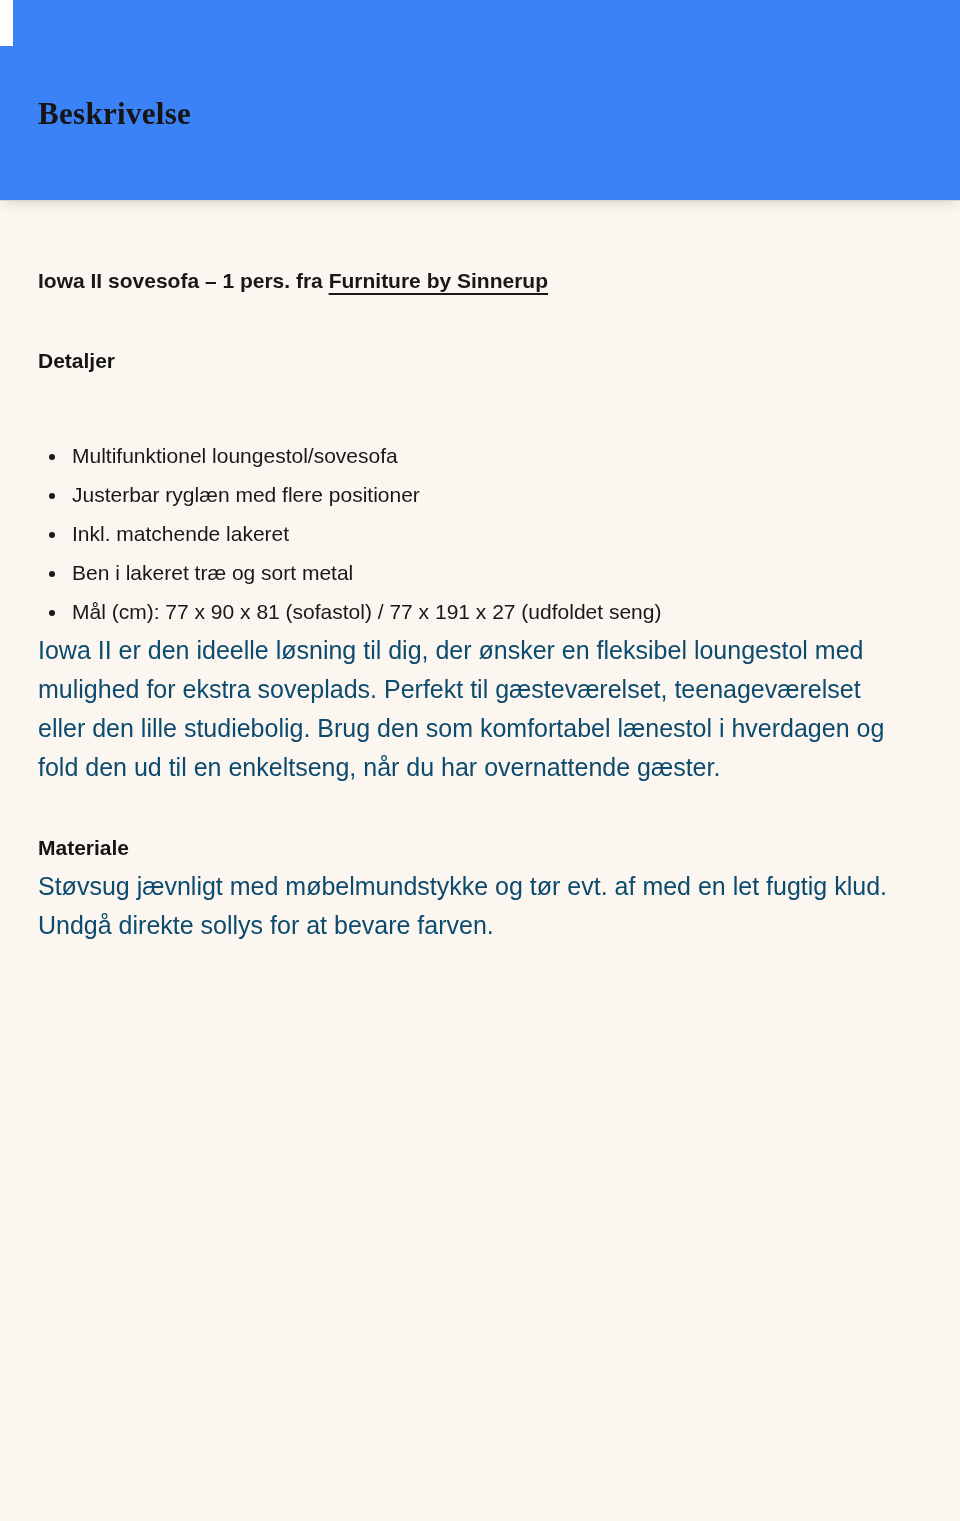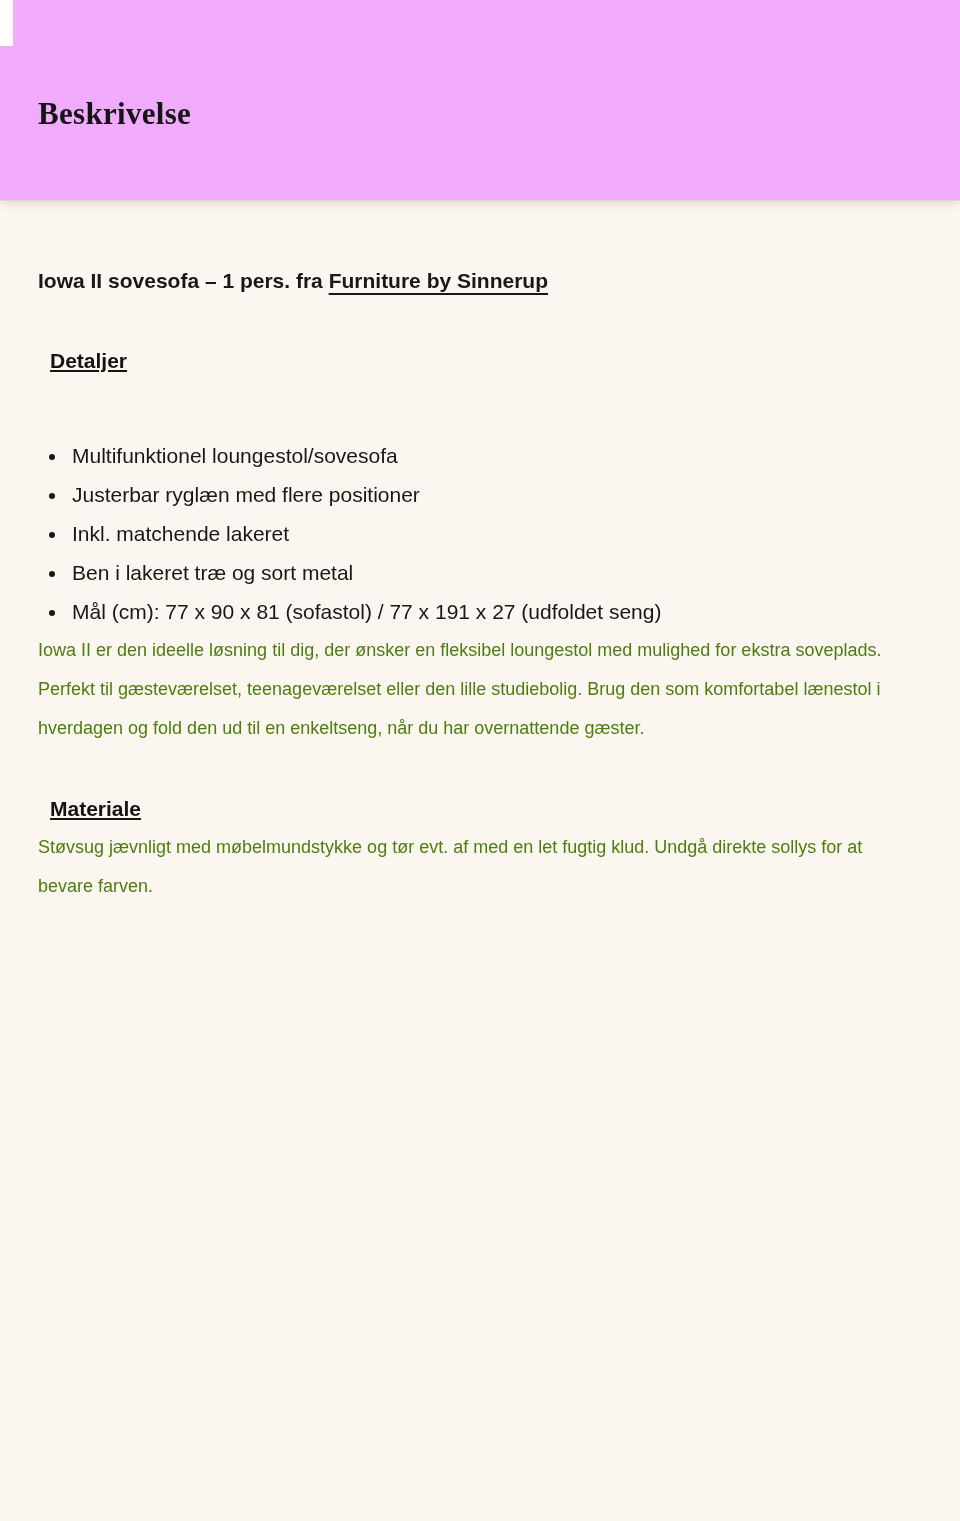--- a/index.html
+++ b/index.html
@@ -8,21 +8,21 @@
       width: 960px;
       height: 1521px;
       background: #fbf7f0;
       font-family: "Liberation Sans", sans-serif;
       color: #181818;
       position: relative;
       overflow: hidden;
     }
     .page-header {
       height: 201px;
-      background: #f0abfc;
+      background: #3b82f6;
       border-bottom: 1px solid #ddd6c9;
       box-shadow: 0 7px 10px -4px rgba(90, 75, 60, 0.18);
       position: relative;
     }
     .corner-notch {
       position: absolute;
       top: 0;
       left: 0;
       width: 13px;
       height: 46px;
@@ -49,44 +49,43 @@
     }
     .brand-link {
       color: inherit;
       font-weight: 700;
       text-decoration: underline;
       text-decoration-thickness: 2px;
       text-underline-offset: 5px;
       cursor: pointer;
     }
     .section-heading {
-      margin: 41px 12px 0;
+      margin: 41px 0 0;
       font-size: 21px;
       line-height: 39px;
       font-weight: 700;
       color: #141414;
-      text-decoration: underline;
     }
     .details-list {
       margin: 56px 0 0;
       padding: 0 0 0 30px;
       font-size: 21px;
       line-height: 39px;
       max-width: 860px;
       list-style: disc outside;
     }
     .details-list li {
       padding-left: 4px;
     }
     .body-text {
       margin: 0;
-      font-size: 18px;
+      font-size: 25px;
       line-height: 39px;
       max-width: 858px;
-      color: #4d7c0f;
+      color: #0c4a6e;
     }
   </style>
 </head>
 <body>
 
 <header class="page-header">
   <div class="corner-notch"></div>
   <h1 class="page-title">Beskrivelse</h1>
 </header>
 

